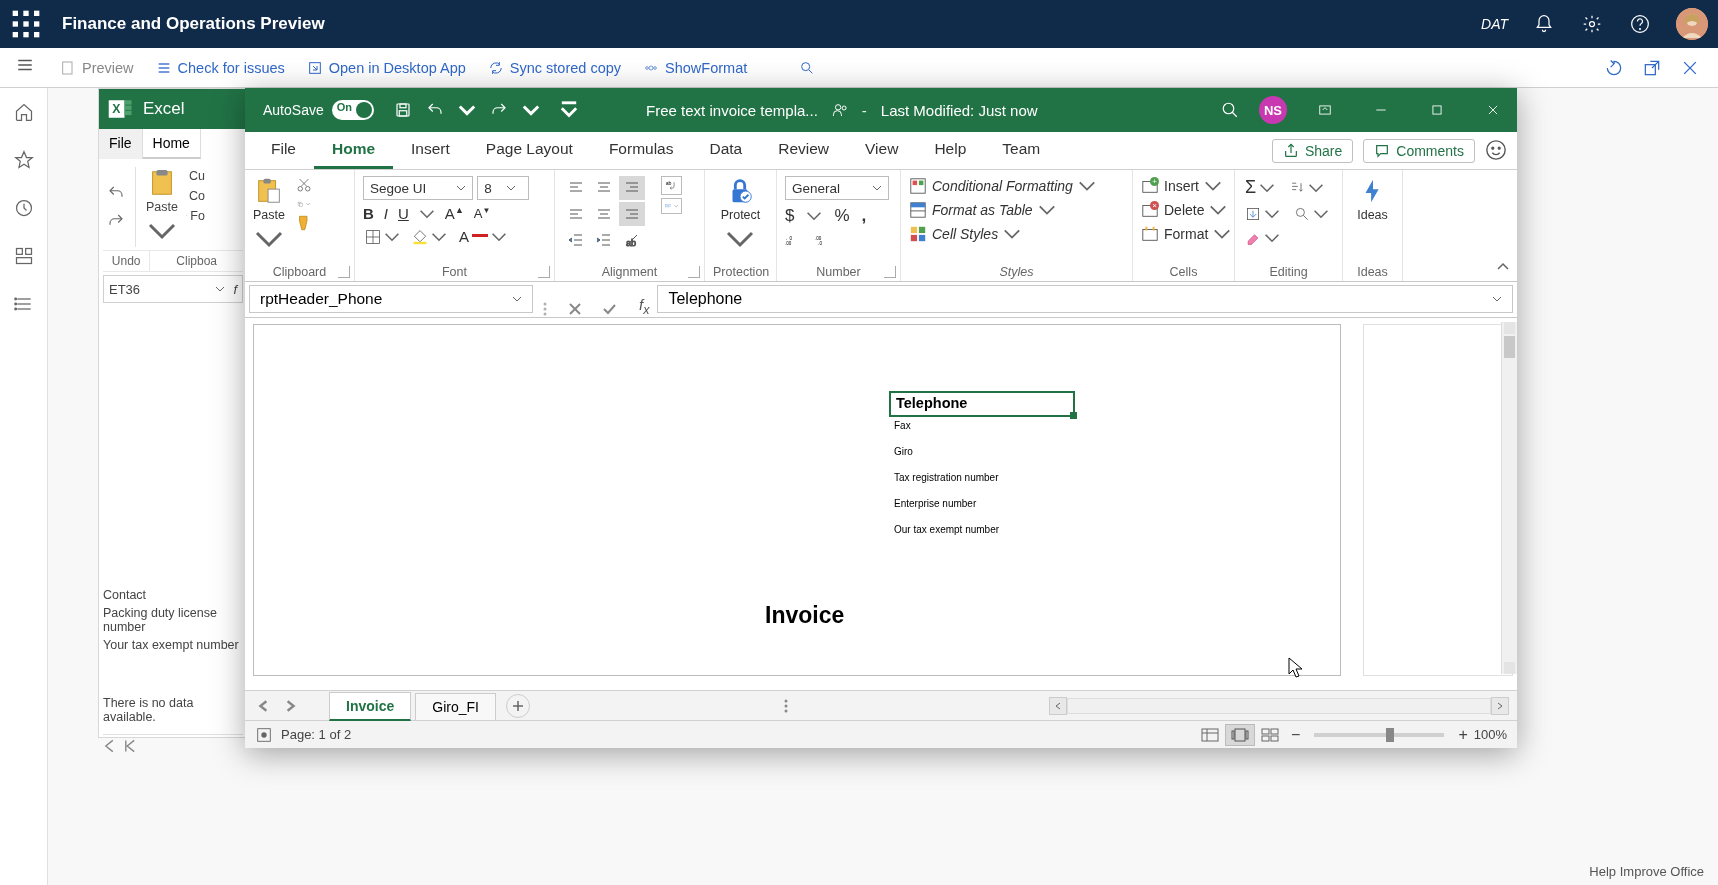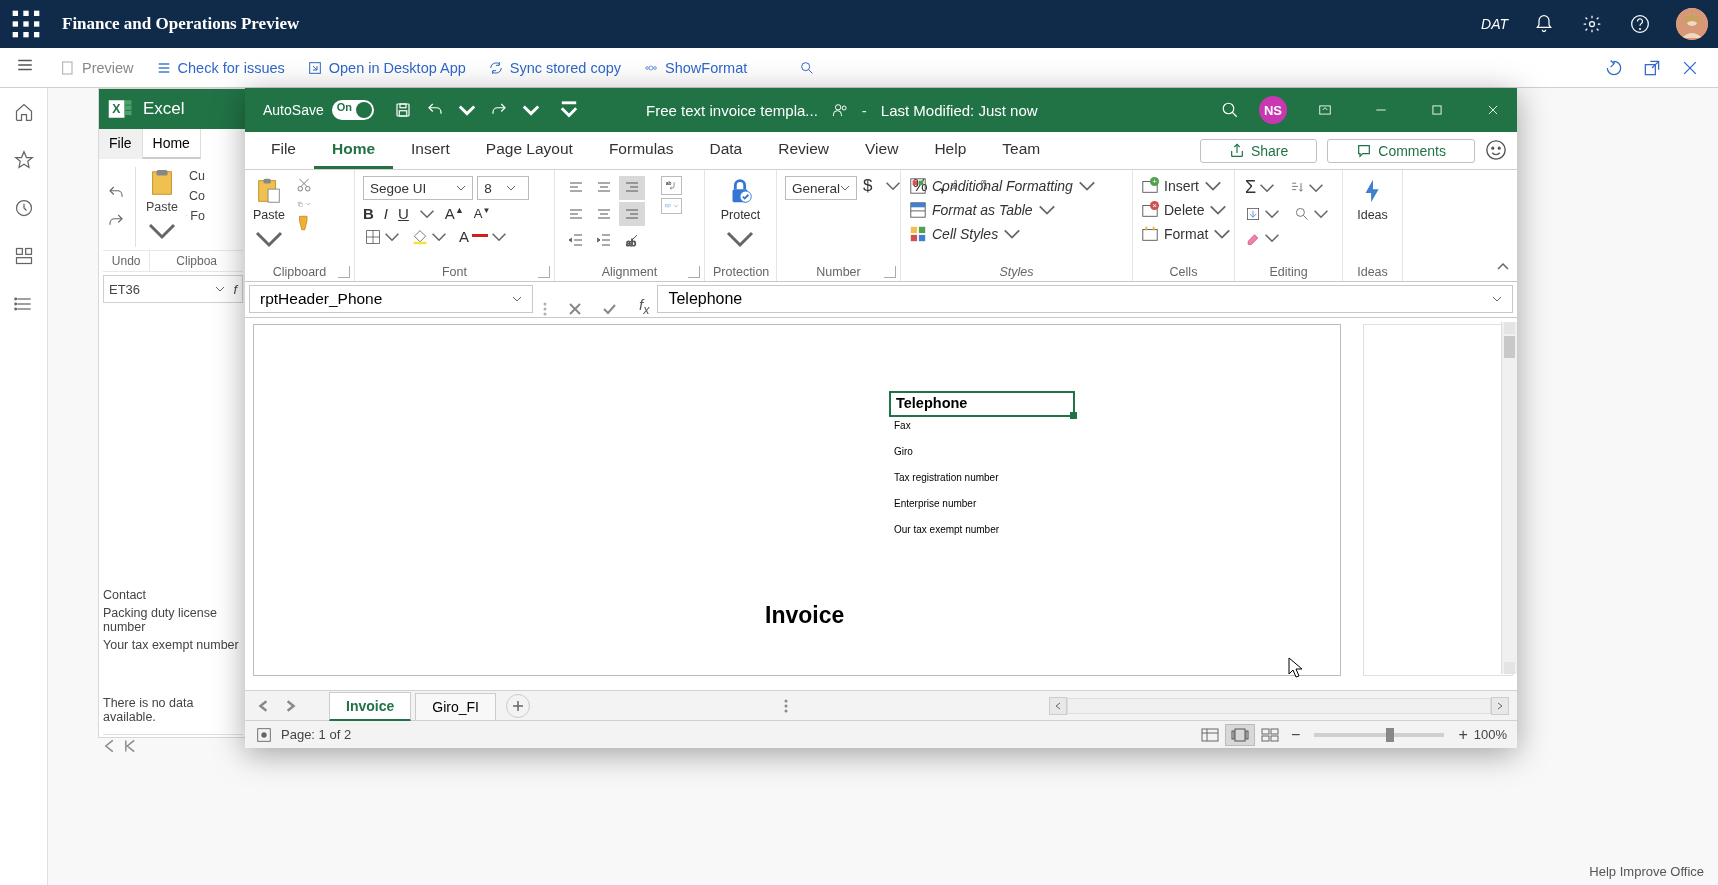--- a/index.html
+++ b/index.html
@@ -2,21 +2,21 @@
 <html><head>
 <meta charset="utf-8">
 <style>
   * { box-sizing: border-box; margin: 0; padding: 0; font-family: "Segoe UI", sans-serif; }
   body { width: 1718px; height: 885px; overflow: hidden; background: #f8f8f8; position: relative; }
   
   
   .top-bar { background: #102a49; height: 48px; display: flex; align-items: center; padding: 0 10px; color: #fff; }
   .waffle { width: 32px; height: 32px; display: flex; align-items: center; justify-content: center; cursor: pointer; }
   .waffle svg { fill: #fff; }
-  .top-title { margin-left: 20px; font-size: 17px; font-weight: 600; font-family: Liberation Serif, serif; }
+  .top-title { margin-left: 20px; font-size: 17px; font-weight: 600; }
   .search-bar { margin-left: auto; margin-right: auto; width: 510px; height: 32px; background: #1f4470; border-radius: 3px; display: flex; align-items: center; padding: 0 12px; color: #c0d0e0; }
   .search-bar svg { width: 16px; height: 16px; fill: #c0d0e0; margin-right: 10px; }
   .top-right { display: flex; align-items: center; gap: 24px; margin-left: auto; font-style: italic; }
   .top-right .icon-btn { width: 24px; height: 24px; display: flex; align-items: center; justify-content: center; cursor: pointer; }
   .top-right .icon-btn svg { width: 20px; height: 20px; fill: none; stroke: #fff; stroke-width: 1.5; }
   .company-label { font-size: 14px; }
   .avatar { width: 32px; height: 32px; border-radius: 50%; background: linear-gradient(#e8c090,#d0805a); background-color:#d08a6a; display:flex; align-items:center; justify-content:center; font-size:11px; color:#fff; overflow:hidden; }
 
   
   .second-bar { height: 40px; background: #fff; border-bottom: 1px solid #d0d0d0; display: flex; align-items: center; padding-left: 60px; gap: 22px; font-size: 14.5px; color: #444; }
@@ -62,21 +62,21 @@
   .title-right { margin-left: auto; display: flex; align-items: center; gap: 20px; }
   .title-right .ns { width: 28px; height: 28px; border-radius: 50%; background: #c838b0; display:flex;align-items:center;justify-content:center; font-size: 13px; font-weight: 600; }
   .title-right .winbtn { width: 36px; height: 36px; display:flex;align-items:center;justify-content:center; cursor:pointer; }
   .title-right .winbtn svg { width: 14px; height: 14px; stroke: #fff; fill: none; stroke-width: 1.5; }
 
   
   .ribbon-tabs { height: 38px; background: #fff; border-bottom: 1px solid #d0d0d0; display: flex; align-items: stretch; padding: 0 8px; font-size: 15.5px; color: #333; }
   .ribbon-tabs .rtab { padding: 8px 18px; cursor: pointer; }
   .ribbon-tabs .rtab.active { color: #217346; font-weight: 600; border-bottom: 3px solid #217346; }
   .ribbon-tabs .rright { margin-left: auto; display: flex; align-items: center; gap: 10px; }
-  .share-btn { display: flex; align-items: center; gap: 6px; border: 1px solid #c0c0c0; border-radius: 3px; padding: 3px 28px; color: #217346; font-size: 14px; cursor: pointer; }
+  .share-btn { display: flex; align-items: center; gap: 6px; border: 1px solid #c0c0c0; border-radius: 3px; padding: 3px 10px; color: #217346; font-size: 14px; cursor: pointer; }
   .share-btn svg { width: 16px; height: 16px; fill: none; stroke: #217346; stroke-width: 1.8; }
   .smiley { width: 24px; height: 24px; cursor: pointer; }
   .smiley svg { width: 22px; height: 22px; fill: none; stroke: #555; stroke-width: 1.5; }
 
   
   .ribbon { height: 112px; background: #fff; border-bottom: 1px solid #c8c8c8; display: flex; font-size: 12.5px; color: #333; }
   .rgroup { border-right: 1px solid #e4e4e4; padding: 4px 8px 2px; display: flex; flex-direction: column; justify-content: space-between; position: relative; }
   .rgroup .glabel { text-align: center; font-size: 12.5px; color: #666; padding-top: 2px; }
   .rgroup .gbody { flex: 1; display: flex; gap: 10px; align-items: flex-start; padding-top: 2px; }
   .dialog-launcher { position: absolute; right: 4px; bottom: 3px; width: 12px; height: 12px; border: 1px solid #aaa; border-top:none; border-left:none; cursor:pointer; }
@@ -704,21 +704,21 @@
           <span>Protect</span>
           <svg class="chev" viewBox="0 0 10 6">
               <path d="M1 1l4 4 4-4" stroke="#666" fill="none"></path>
             </svg>
         </div>
       </div>
       <div class="glabel">Protection</div>
     </div>
 
     <div class="rgroup" style="width:124px;">
-      <div class="gbody" style="flex-direction:row;gap:6px;">
+      <div class="gbody" style="flex-direction:column;gap:6px;">
         <div class="num-combo">
             <span>General</span>
             <svg class="chev" viewBox="0 0 10 6">
               <path d="M1 1l4 4 4-4" stroke="#666" fill="none"></path>
             </svg>
           </div>
         <div class="row" style="gap:12px;font-size:17px;">
           <span style="cursor:pointer;">$</span>
             <svg class="chev" viewBox="0 0 10 6">
               <path d="M1 1l4 4 4-4" stroke="#666" fill="none"></path>

